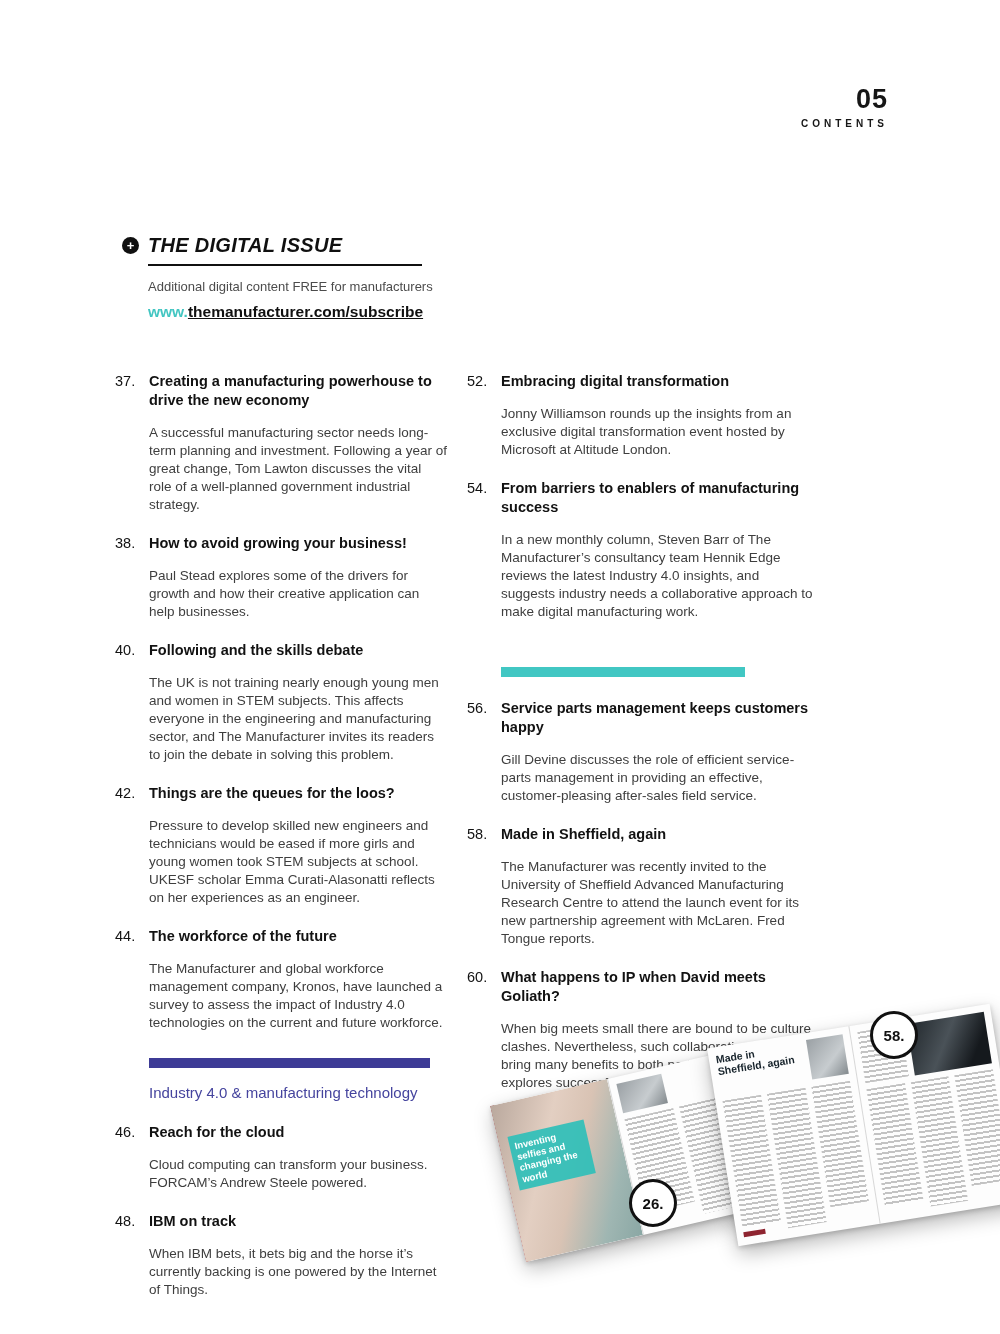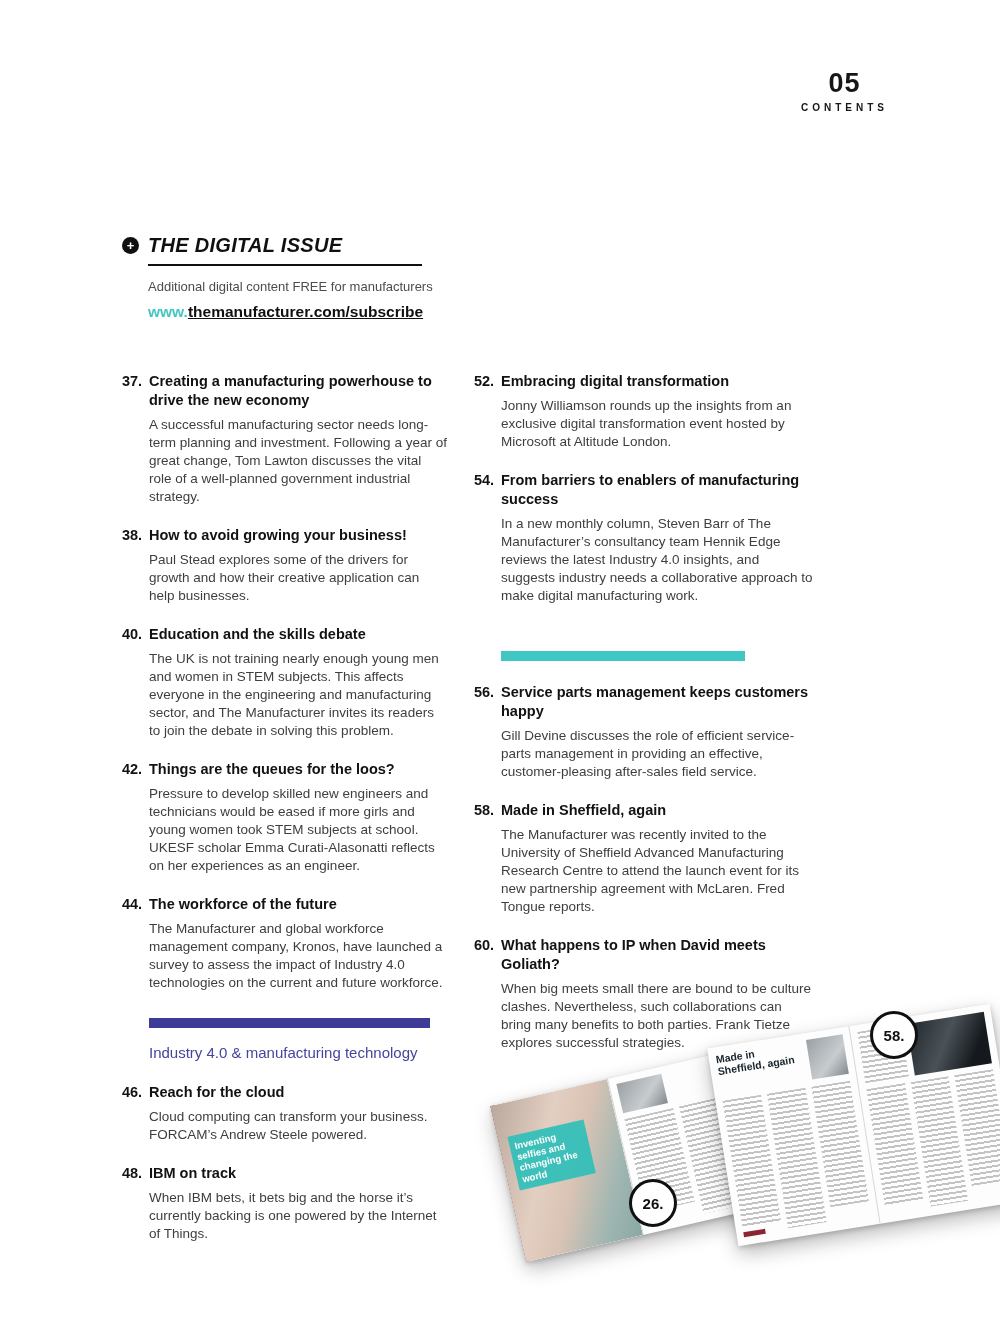--- a/index.html
+++ b/index.html
@@ -1,21 +1,21 @@
 <!DOCTYPE html>
 <html><head>
 <meta charset="utf-8">
 <style>
   * { margin:0; padding:0; box-sizing:border-box; }
   html,body { background:#ffffff; }
   body { font-family:"Liberation Sans", sans-serif; color:#111; }
   .page { position:relative; width:1000px; height:1334px; margin:0 auto; background:#fff; overflow:hidden; }
 
   
-  .page-header { position:absolute; top:68px; right:112px; text-align:center; }
+  .page-header { position:absolute; top:84px; right:112px; text-align:right; }
   .page-number { font-size:27px; font-weight:bold; letter-spacing:1px; color:#161616; }
   .page-label  { font-size:10px; font-weight:bold; letter-spacing:4px; color:#161616; margin-top:3px; }
 
   
   .digital { position:absolute; left:122px; top:234px; width:330px; }
   .di-row { display:flex; align-items:center; gap:9px; }
   .plus-icon { width:17px; height:17px; border-radius:50%; background:#101010; color:#fff;
                font-size:13px; line-height:17px; text-align:center; font-weight:bold; flex:none; }
   .di-title { font-size:20px; font-weight:bold; font-style:italic; letter-spacing:0.3px; color:#101010; }
   .di-underline { margin:7px 0 0 26px; width:274px; height:0; border-bottom:2px solid #101010; }
@@ -24,24 +24,24 @@
   .di-url .www { color:#43c6c2; }
   .di-url .rest { color:#101010;text-decoration:underline; }
 
   
   .toc { position:absolute; left:115px; top:372px; width:700px; display:flex; }
   .col { display:flex; flex-direction:column; }
   .col-left  { width:332px; margin-right:20px; }
   .col-right { width:348px; }
 
   .entry { display:flex; margin-bottom:20px; }
-  .entry .num { width:34px; flex:none; font-size:14.5px; font-weight:bold; line-height:19px; color:#121212;text-align:center; }
+  .entry .num { width:34px; flex:none; font-size:14.5px; font-weight:normal; line-height:19px; color:#121212; }
   .entry .body { flex:1; }
   .entry h3 { font-size:14.5px; font-weight:bold; line-height:19px; color:#121212; }
-  .entry p  { font-size:13.5px; line-height:18px; color:#3e3e3e; margin-top:6px; }
+  .entry p  { font-size:13.5px; line-height:18px; color:#3e3e3e; margin-top:14px; }
 
   .section-divider { margin:6px 0 22px 34px; }
   .section-divider .bar { height:10px; }
   .bar-purple { width:281px; background:#3d3b96; }
   .bar-teal   { width:244px; background:#41c7c3; }
   .section-label { margin-top:16px; font-size:15px; font-weight:normal; }
   .label-purple { color:#45449e; }
   .label-teal   { color:#3fc3bf; }
 
   
@@ -103,21 +103,21 @@
         <div class="num">38.</div>
         <div class="body">
           <h3>How to avoid growing your business!</h3>
           <p>Paul Stead explores some of the drivers for growth and how their creative application can help businesses.</p>
         </div>
       </article>
 
       <article class="entry">
         <div class="num">40.</div>
         <div class="body">
-          <h3>Education and the skills debate</h3>
+          <h3>Following and the skills debate</h3>
           <p>The UK is not training nearly enough young men and women in STEM subjects. This affects everyone in the engineering and manufacturing sector, and The Manufacturer invites its readers to join the debate in solving this problem.</p>
         </div>
       </article>
 
       <article class="entry">
         <div class="num">42.</div>
         <div class="body">
           <h3>Things are the queues for the loos?</h3>
           <p>Pressure to develop skilled new engineers and technicians would be eased if more girls and young women took STEM subjects at school. UKESF scholar Emma Curati-Alasonatti reflects on her experiences as an engineer.</p>
         </div>

